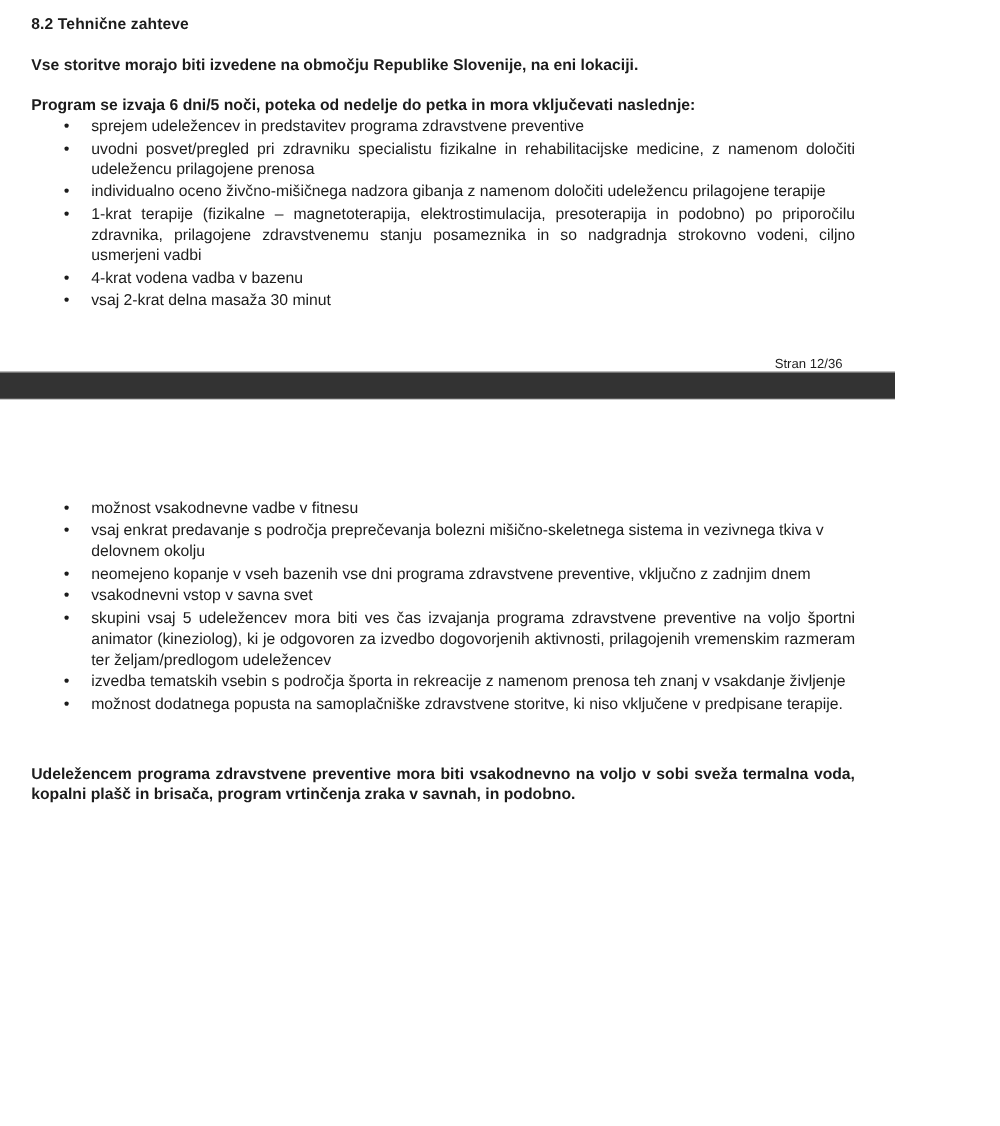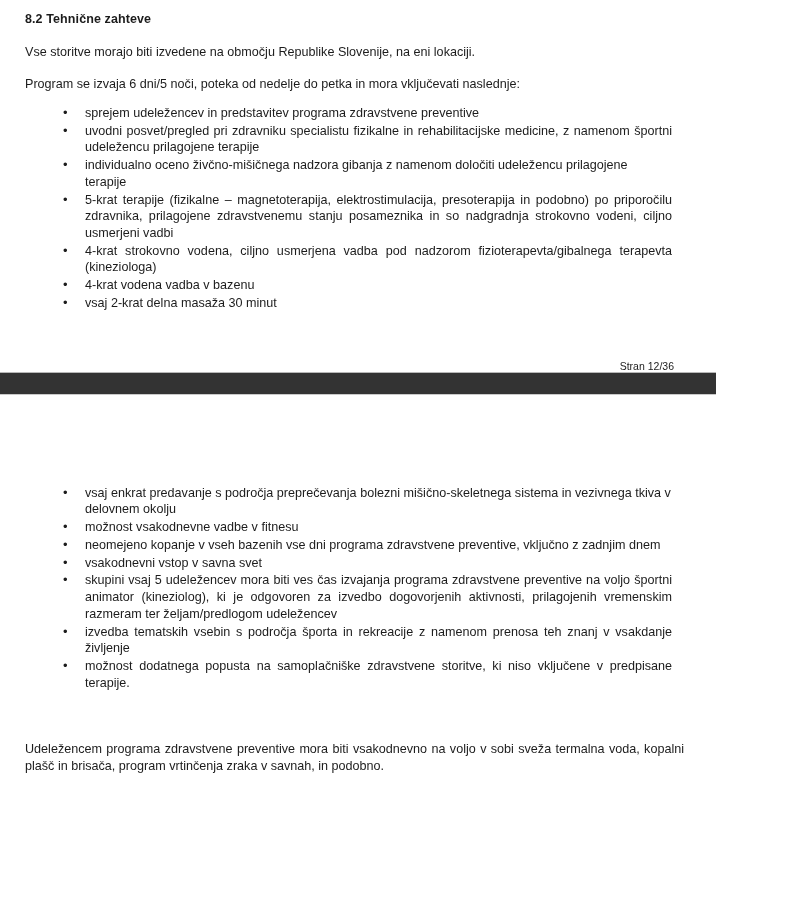--- a/index.html
+++ b/index.html
@@ -52,29 +52,30 @@
     padding-top: 12px;
     line-height: 1.25;
   }
 
   .para {
     font-size: 12.6px;
     line-height: 1.32;
     margin: 0;
     text-align: justify;
     text-justify: inter-word;
+    font-weight: bold;
   }
   .para.plain { text-align: left; }
   .gap-md { height: 16px; }
   .gap-lg { height: 22px; }
 
   
   ul.bullets {
     list-style: none;
-    margin: 12px;
+    margin: 0;
     padding: 0;
   }
   ul.bullets > li {
     position: relative;
     padding-left: 48px;
     font-size: 12.6px;
     line-height: 1.33;
     margin: 0 0 1px 0;
     text-align: justify;
     text-justify: inter-word;
@@ -117,44 +118,43 @@
       <div class="gap-md"></div>
 
       <p class="para plain">Vse storitve morajo biti izvedene na območju Republike Slovenije, na eni lokaciji.</p>
 
       <div class="gap-md"></div>
 
       <p class="para plain">Program se izvaja 6 dni/5 noči, poteka od nedelje do petka in mora vključevati naslednje:</p>
 
       <ul class="bullets">
         <li class="ragged">sprejem udeležencev in predstavitev programa zdravstvene preventive</li>
-        <li>uvodni posvet/pregled pri zdravniku specialistu fizikalne in rehabilitacijske medicine, z namenom športni udeležencu prilagojene terapije</li>
+        <li>uvodni posvet/pregled pri zdravniku specialistu fizikalne in rehabilitacijske medicine, z namenom določiti udeležencu prilagojene prenosa</li>
         <li class="ragged">individualno oceno živčno-mišičnega nadzora gibanja z namenom določiti udeležencu prilagojene terapije</li>
-        <li>5-krat terapije (fizikalne – magnetoterapija, elektrostimulacija, presoterapija in podobno) po priporočilu zdravnika, prilagojene zdravstvenemu stanju posameznika in so nadgradnja strokovno vodeni, ciljno usmerjeni vadbi</li>
-        <li>4-krat strokovno vodena, ciljno usmerjena vadba pod nadzorom fizioterapevta/gibalnega terapevta (kineziologa)</li>
+        <li>1-krat terapije (fizikalne – magnetoterapija, elektrostimulacija, presoterapija in podobno) po priporočilu zdravnika, prilagojene zdravstvenemu stanju posameznika in so nadgradnja strokovno vodeni, ciljno usmerjeni vadbi</li>
         <li class="ragged">4-krat vodena vadba v bazenu</li>
         <li class="ragged">vsaj 2-krat delna masaža 30 minut</li>
       </ul>
 
     </div>
 
     <div class="page-footer">
       <span>Stran 12/36</span>
     </div>
   </section>
 
   <div class="page-break"></div>
 
   <section class="page">
     <div class="spacer-top-p2"></div>
     <div class="page-body">
 
       <ul class="bullets">
+        <li class="ragged">možnost vsakodnevne vadbe v fitnesu</li>
         <li class="ragged">vsaj enkrat predavanje s področja preprečevanja bolezni mišično-skeletnega sistema in vezivnega tkiva v delovnem okolju</li>
-        <li class="ragged">možnost vsakodnevne vadbe v fitnesu</li>
         <li class="ragged">neomejeno kopanje v vseh bazenih vse dni programa zdravstvene preventive, vključno z zadnjim dnem</li>
         <li class="ragged">vsakodnevni vstop v savna svet</li>
         <li>skupini vsaj 5 udeležencev mora biti ves čas izvajanja programa zdravstvene preventive na voljo športni animator (kineziolog), ki je odgovoren za izvedbo dogovorjenih aktivnosti, prilagojenih vremenskim razmeram ter željam/predlogom udeležencev</li>
         <li>izvedba tematskih vsebin s področja športa in rekreacije z namenom prenosa teh znanj v vsakdanje življenje</li>
         <li>možnost dodatnega popusta na samoplačniške zdravstvene storitve, ki niso vključene v predpisane terapije.</li>
       </ul>
 
       <div class="gap-lg"></div>
 
 

